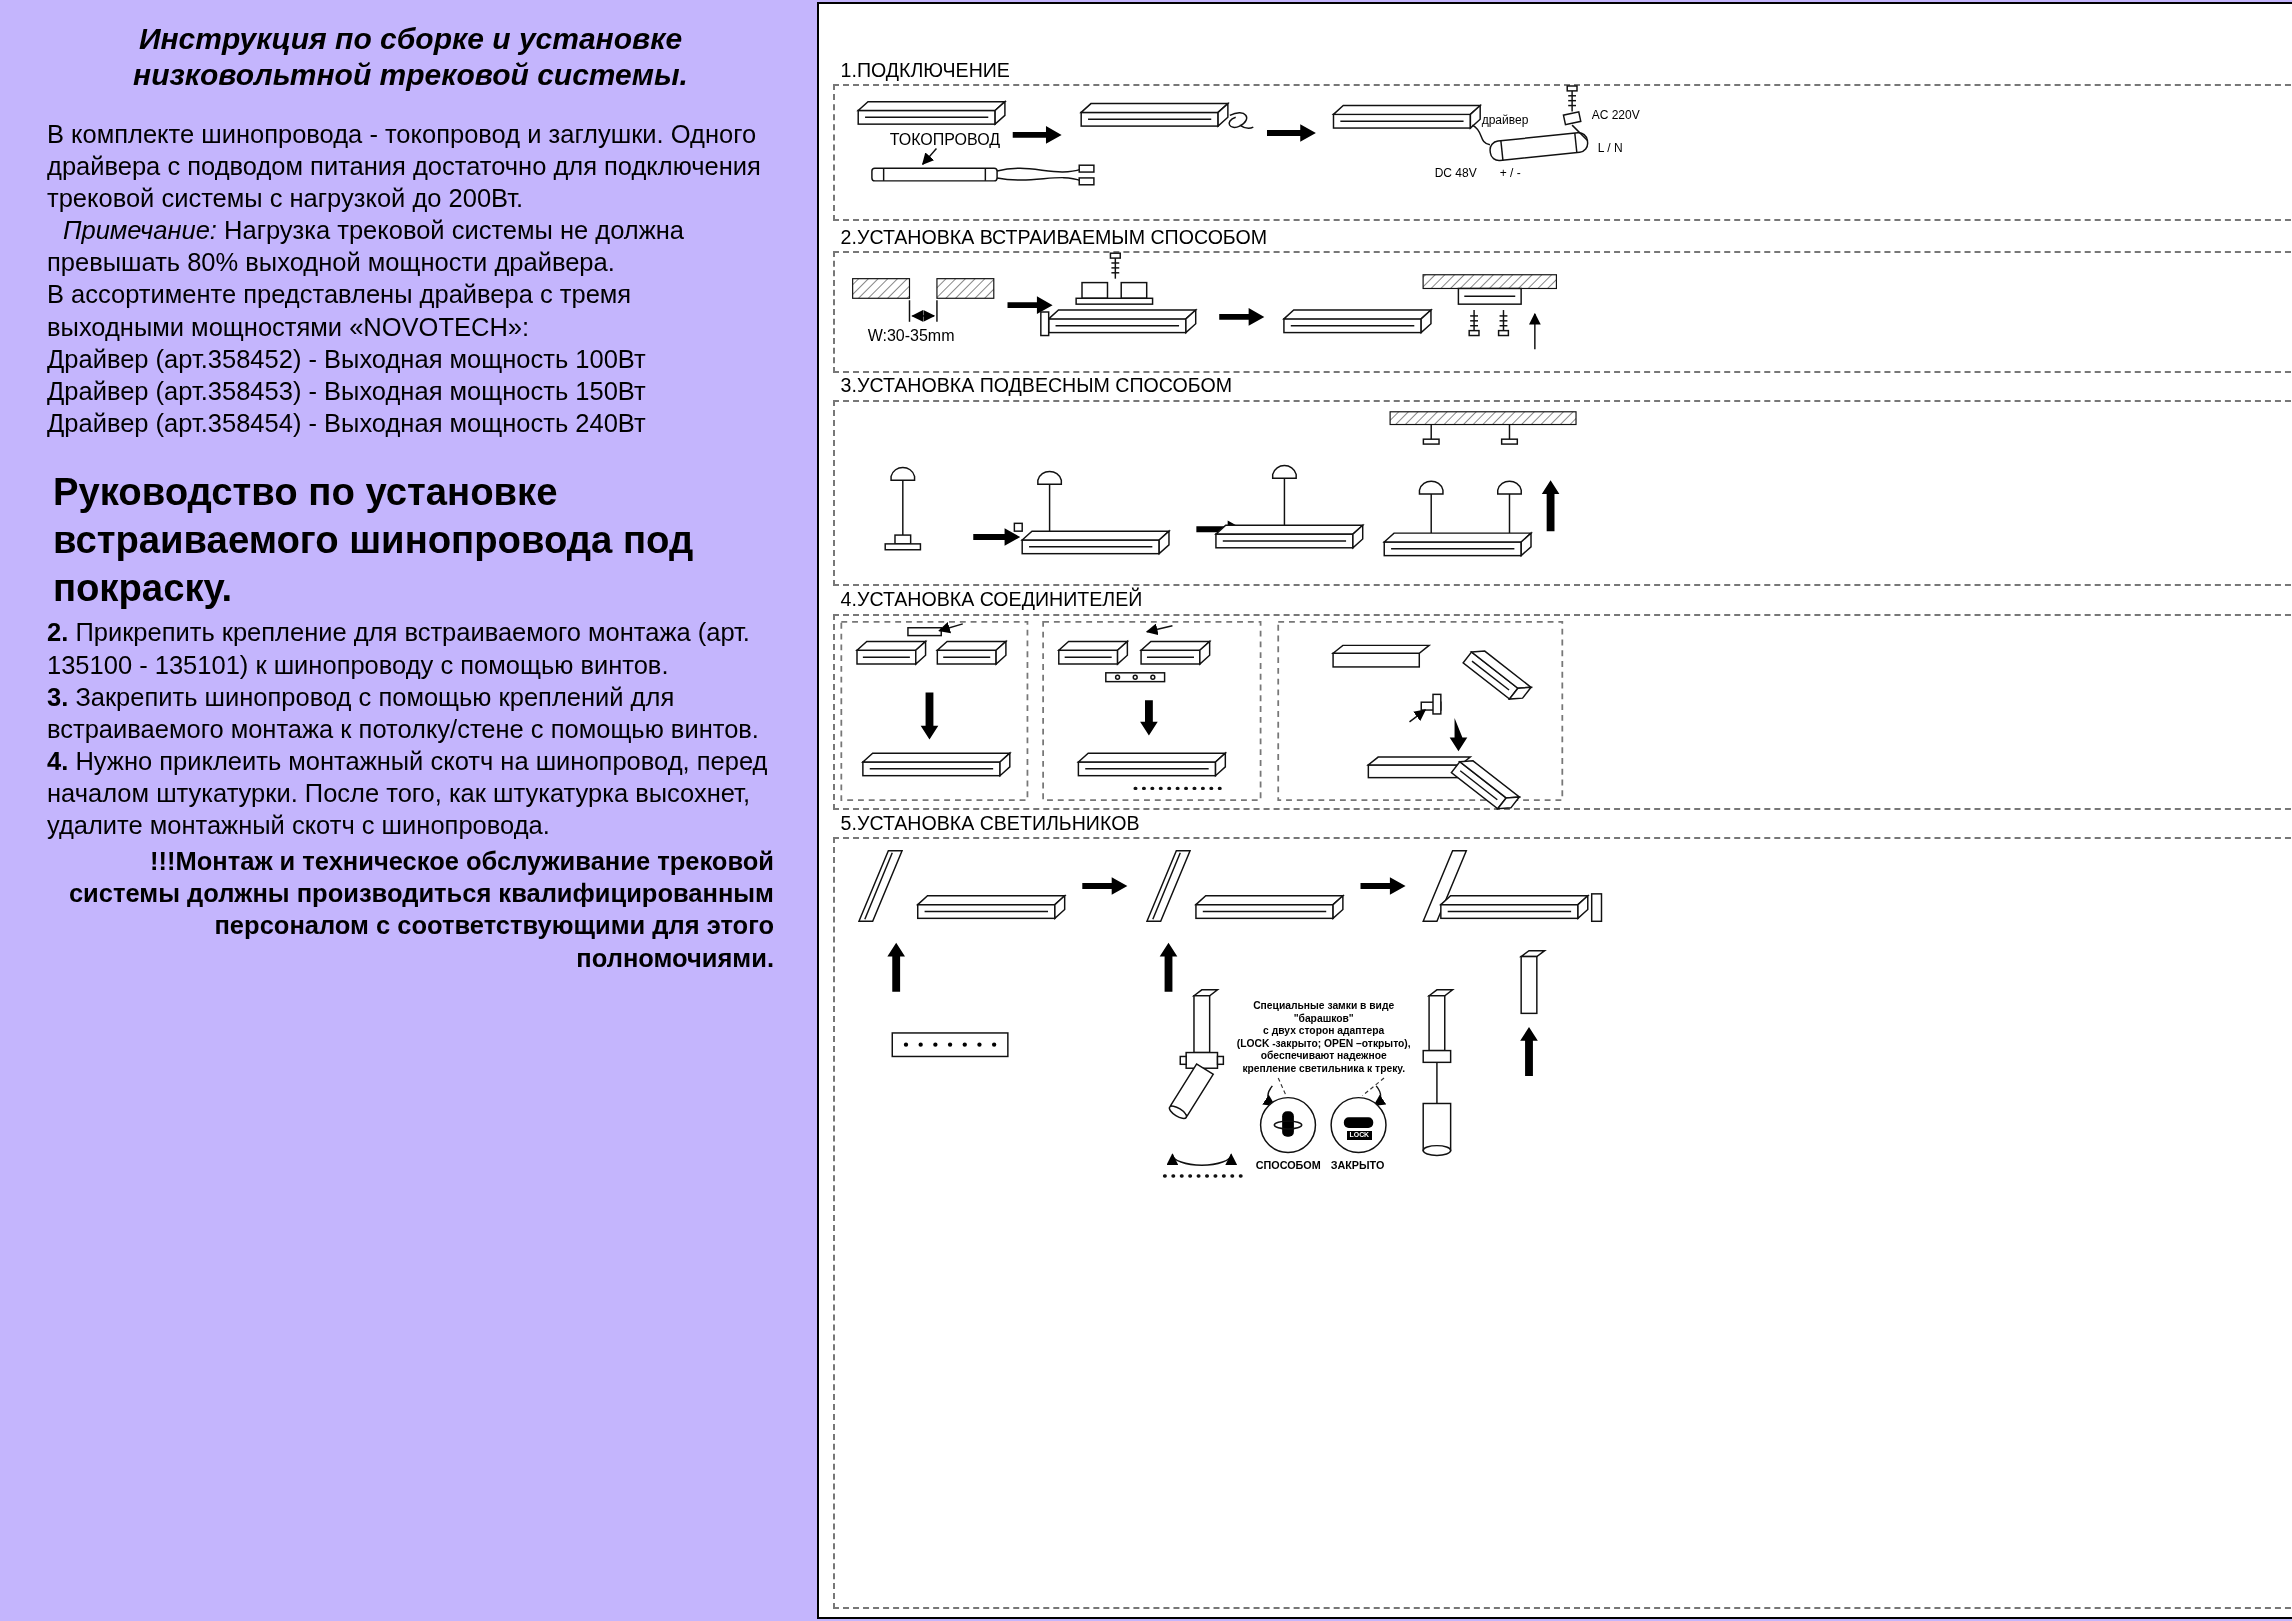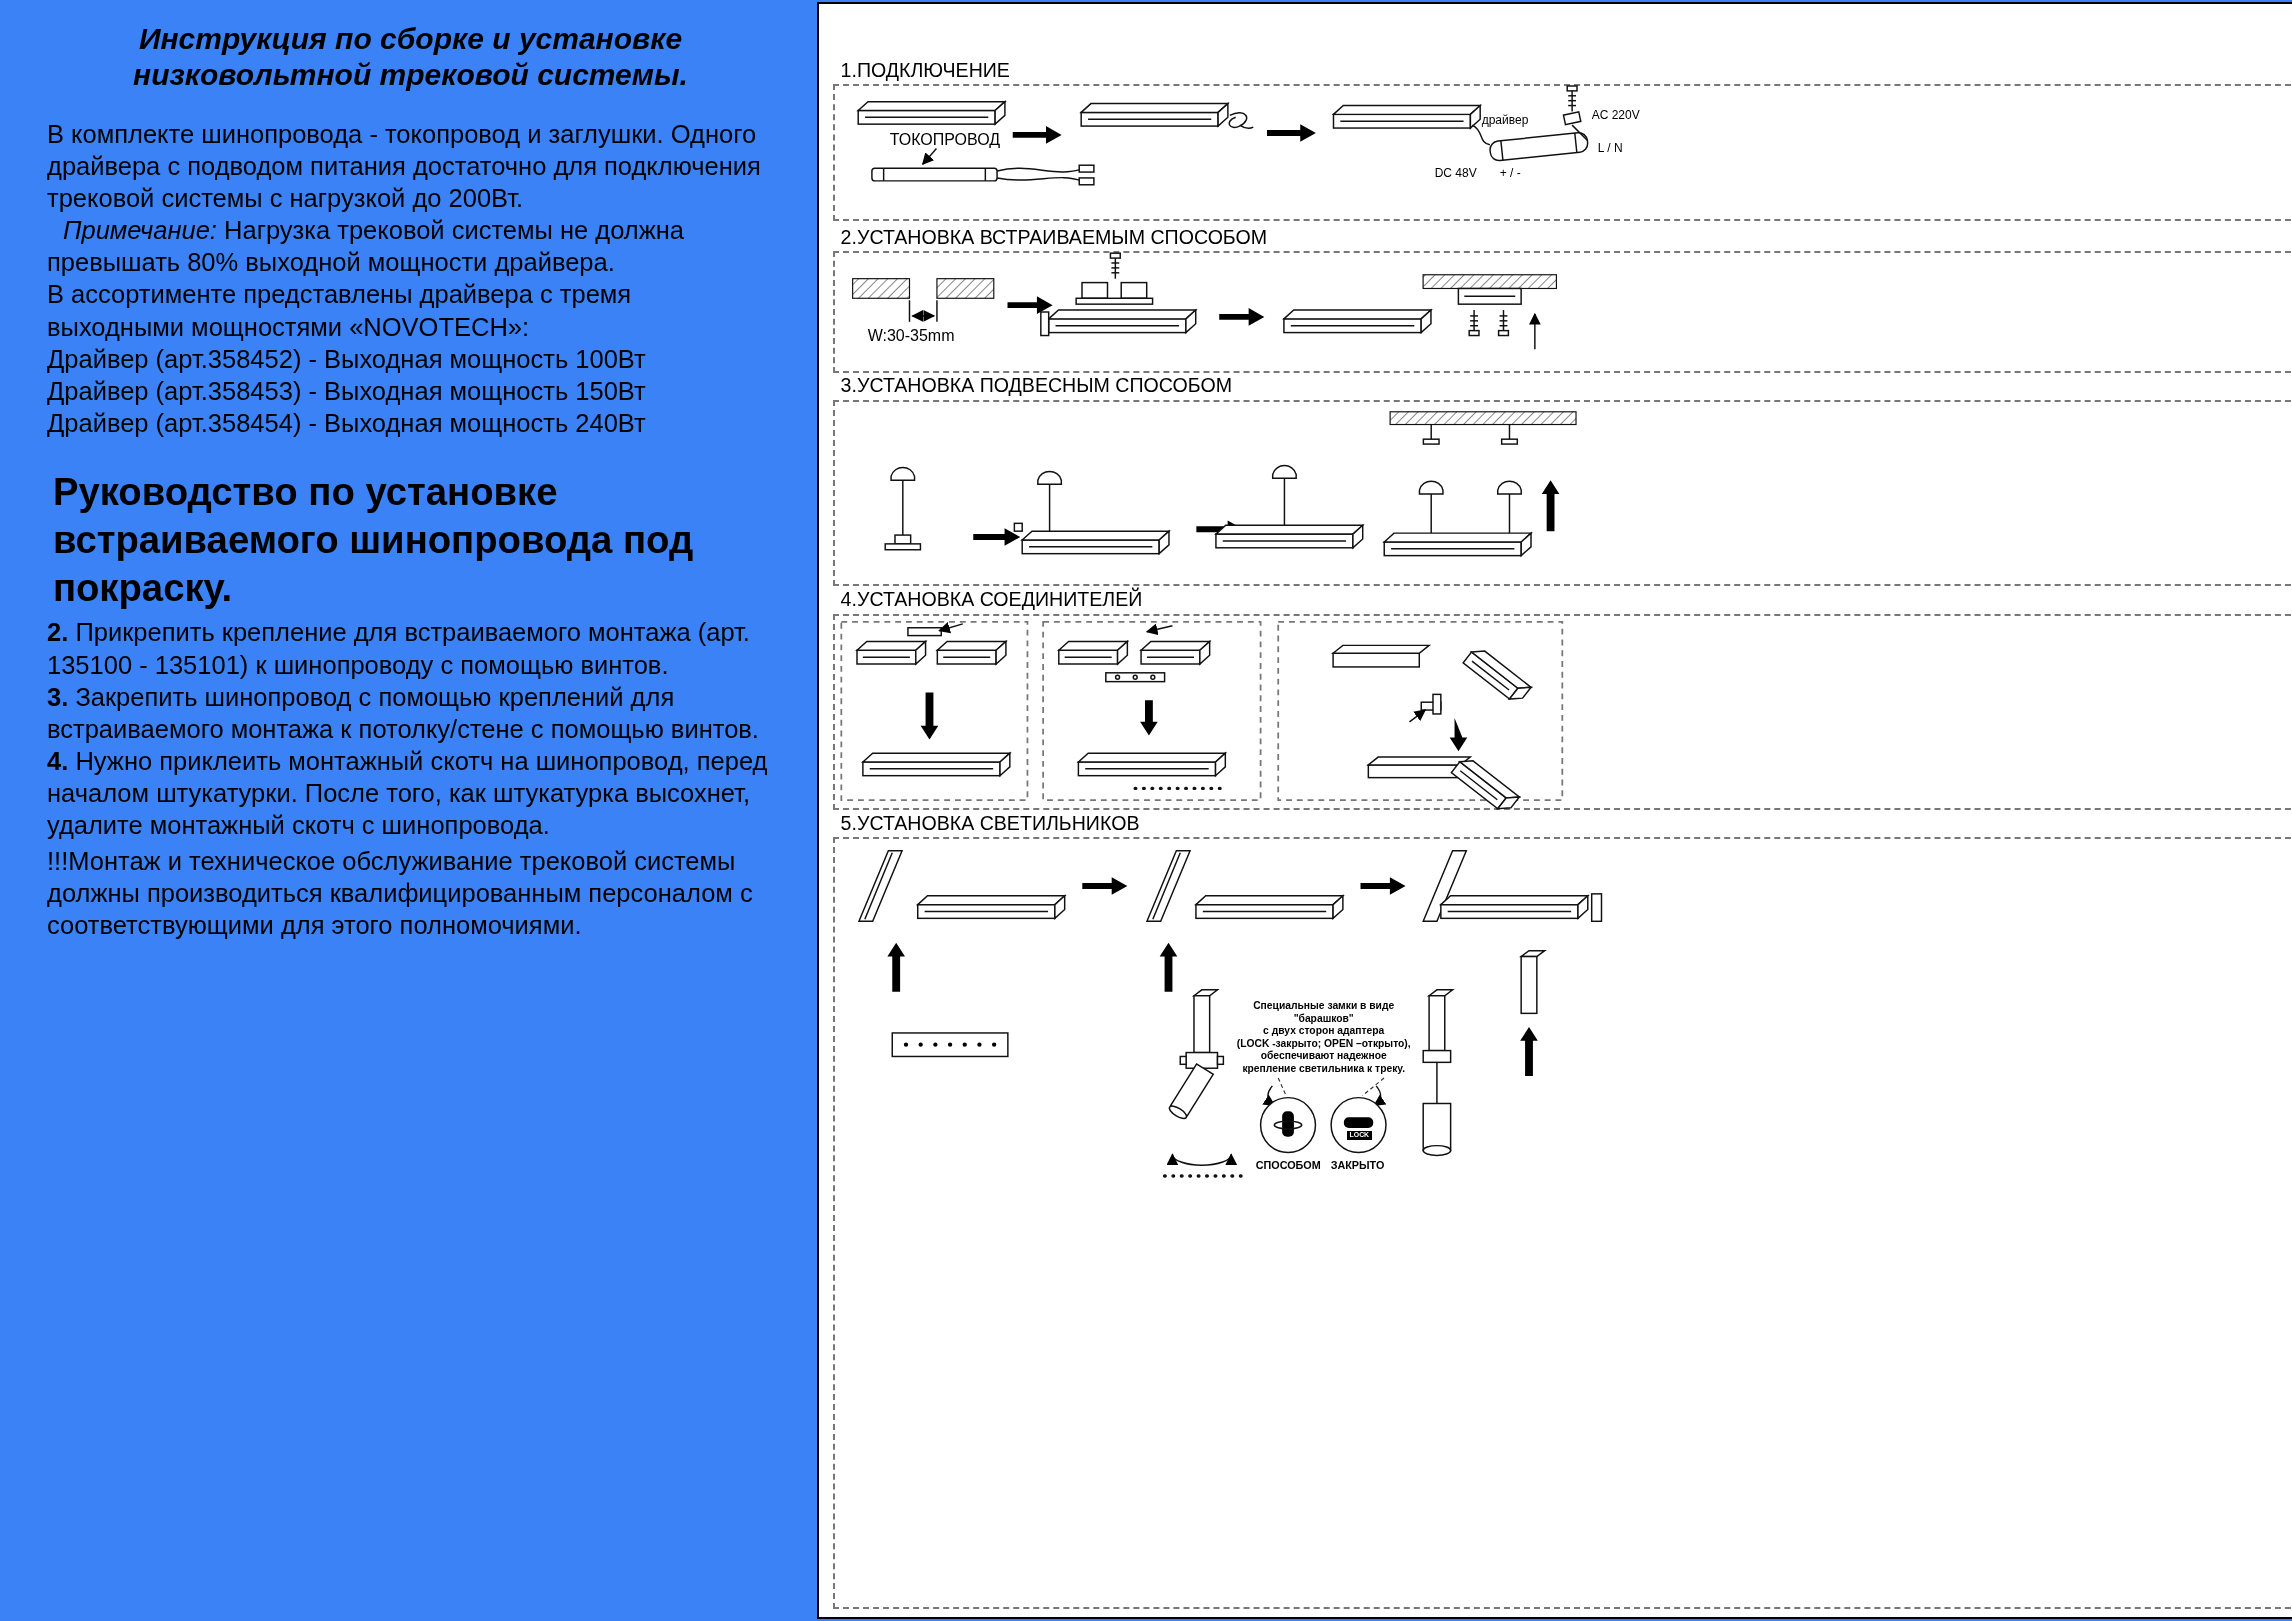--- a/index.html
+++ b/index.html
@@ -1,25 +1,25 @@
 <!DOCTYPE html>
 <html><head>
 <meta charset="utf-8">
 <style>
   * { margin:0; padding:0; box-sizing:border-box; }
   html,body { background:#fff; font-family:"Liberation Sans", sans-serif; color:#000; }
-  .page { position:relative; width:2293px; height:1621px; background:#3b82f6; overflow:hidden; }
+  .page { position:relative; width:2293px; height:1621px; background:#c4b5fd; overflow:hidden; }
 
   
   .left-col { position:absolute; left:47px; top:13.7px; width:727px; font-size:25.5px; line-height:1.26; }
   .title { font-size:30px; font-weight:bold; font-style:italic; text-align:center; line-height:1.18; margin:7.8px 13.7px 25.5px; }
   .par { margin:0; }
   .bi { font-weight:normal; font-style:italic;margin-left:16px; }
   .guide-heading { font-weight:bold; text-align:left; margin:29px 5.9px 3.9px; }
-  .warning { font-weight:normal; text-align:left; margin-top:3.9px; }
+  .warning { font-weight:bold; text-align:right; margin-top:3.9px; }
   .step b { font-weight:bold; }
 
   
   .right-panel { position:absolute; left:769px; top:2px; width:1517px; height:1617px; border:2px solid #000; background:#fff;margin-left:48px; }
   .sec-title { position:absolute; left:21.6px; font-size:19.6px; white-space:nowrap; }
   .dbox { position:absolute; left:13.7px; width:1488px; border:2px dashed #777; background:#fff; }
   .art { position:absolute; left:0; top:0; overflow:visible; }
   .dlabel { position:absolute; font-size:12px; white-space:nowrap; }
   .dlabel.small { font-size:16px; }
   .note-block { position:absolute; width:178px; font-size:10.3px; font-weight:bold; text-align:center; line-height:1.22; }

